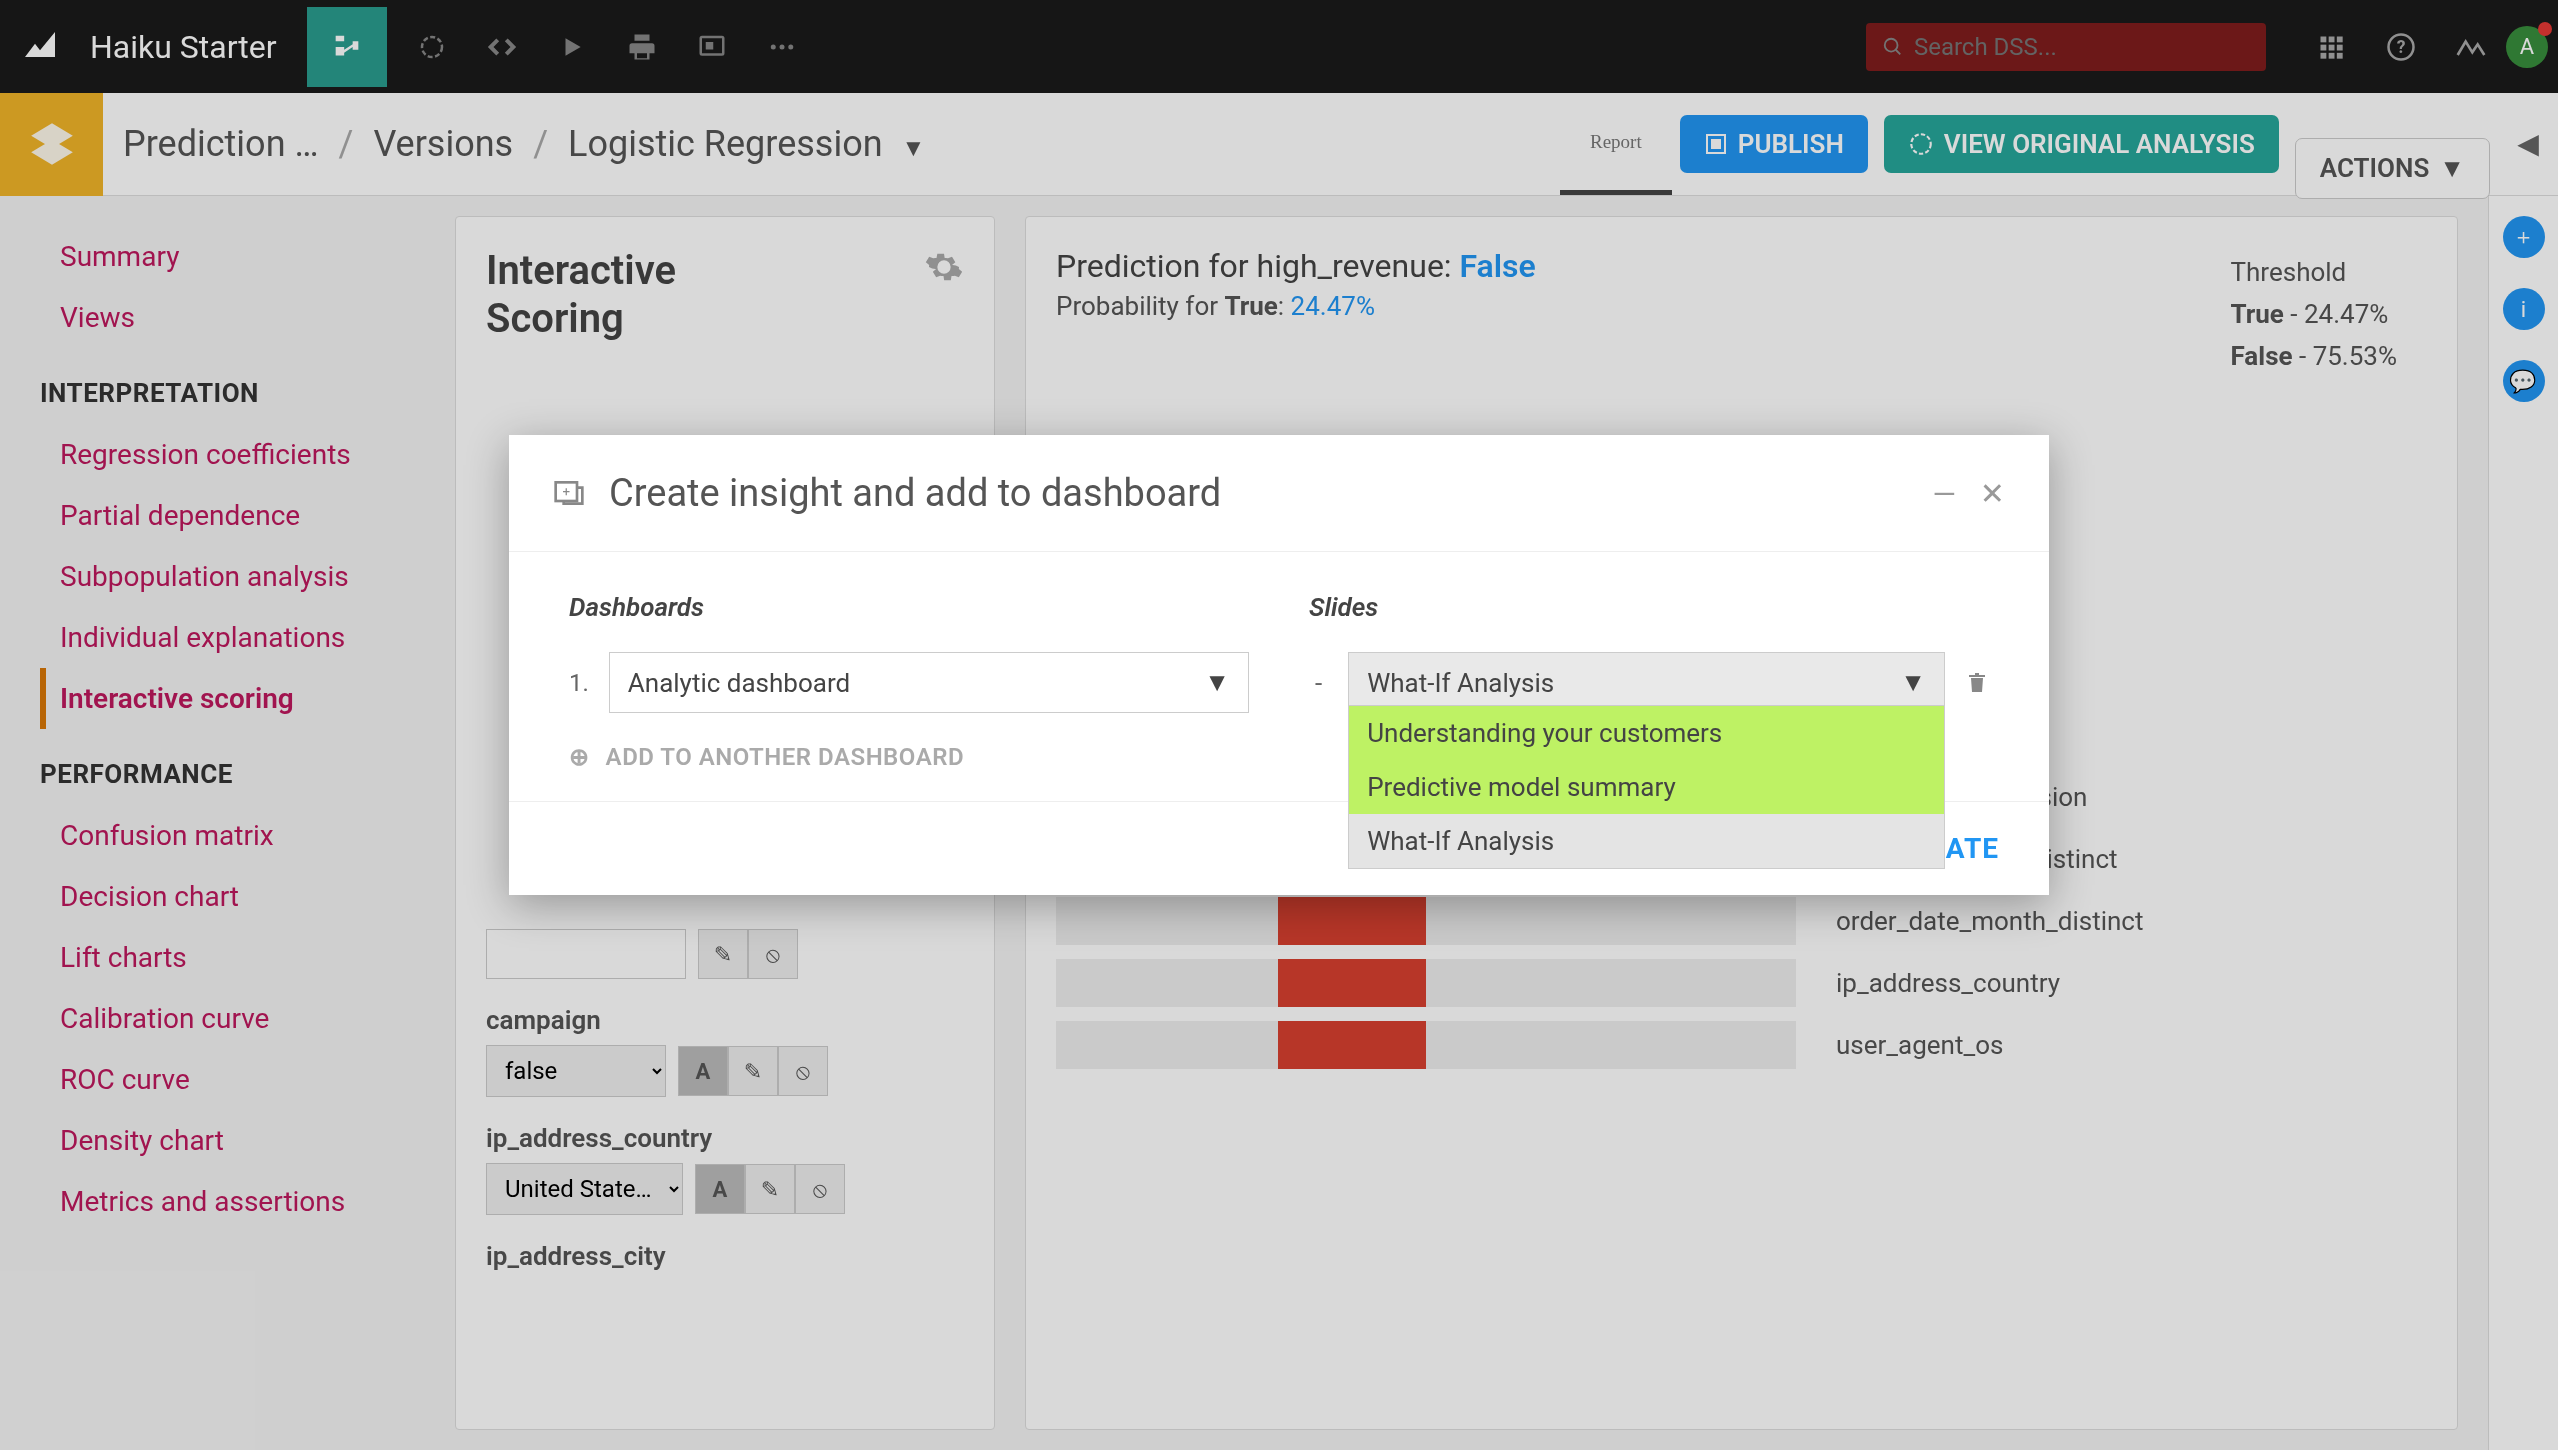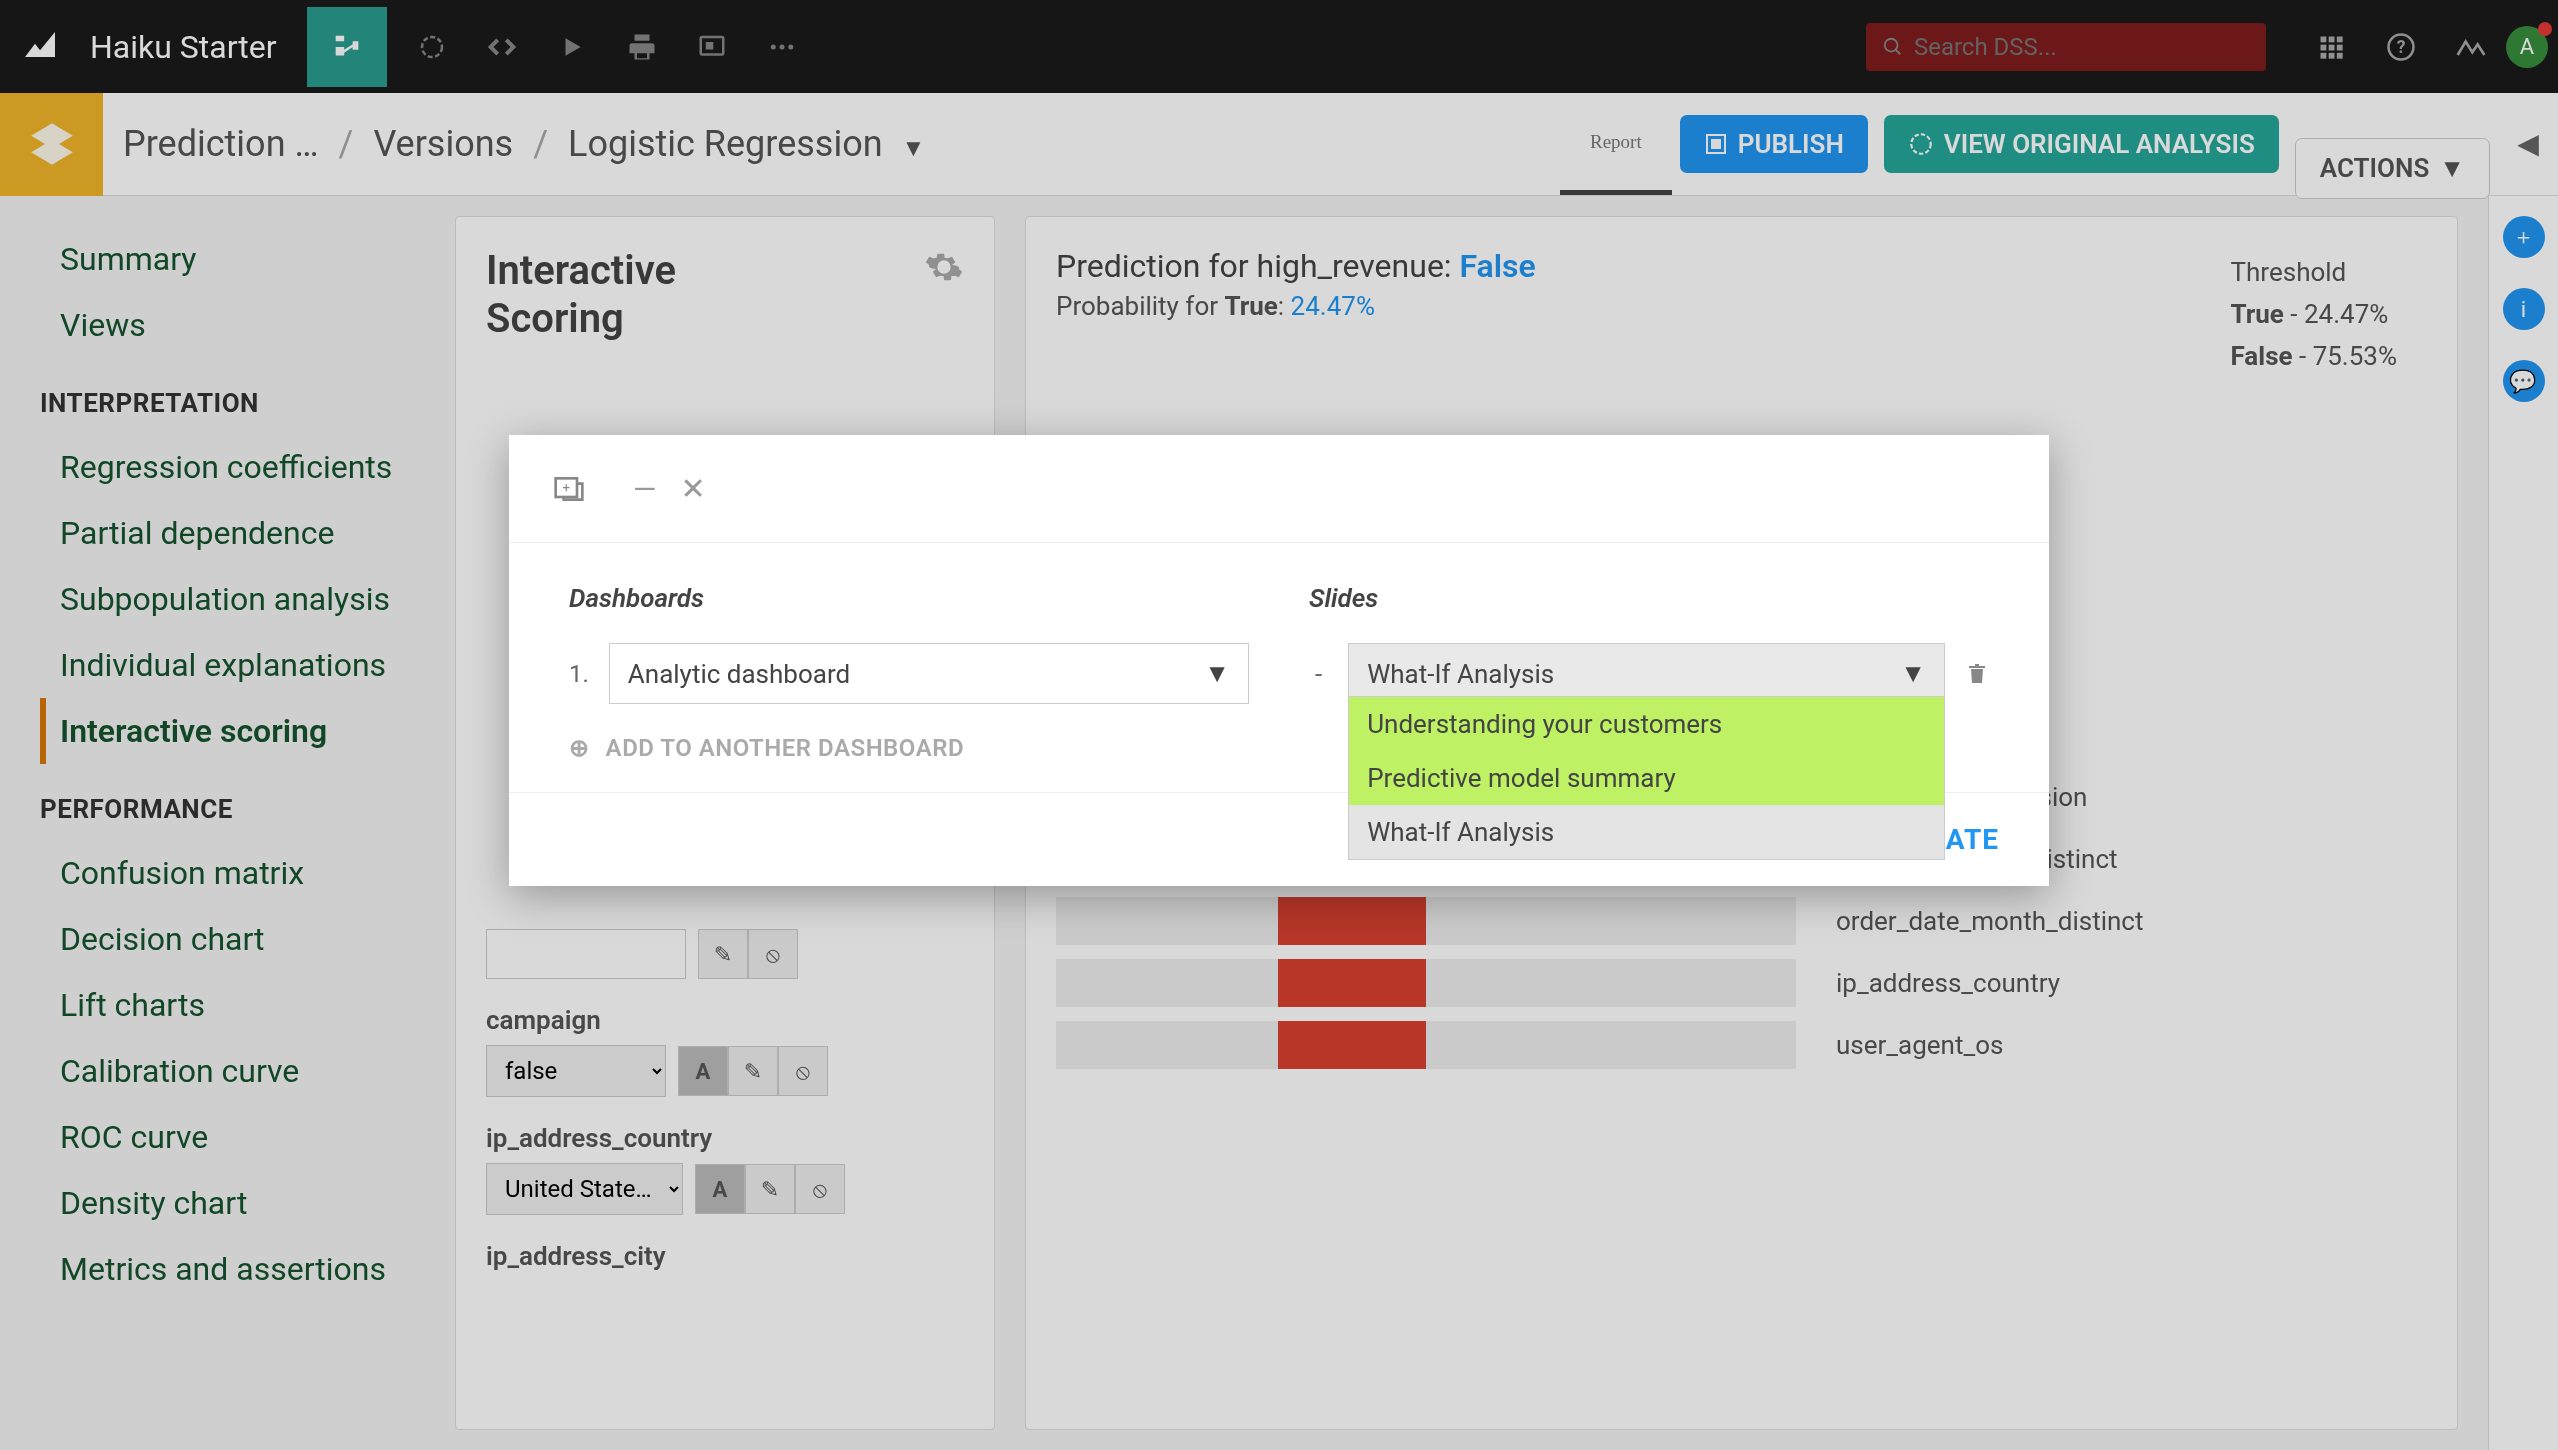--- a/index.html
+++ b/index.html
@@ -26,21 +26,21 @@
 .crumbbar .flex-fill{flex:1;}
 .crumbbar .report { font-size:19px; color:#777; padding:0 30px; border-bottom:5px solid #444; height:100%; display:flex; align-items:center;font-family:Liberation Serif, serif;}
 .crumbbar .btn { font-size:26px; font-weight:600; padding:14px 24px; border-radius:7px; margin:0 8px; display:flex; align-items:center; gap:10px;}
 .crumbbar .btn.publish { background:#2196f3; color:#fff;}
 .crumbbar .btn.analyze { background:#26a69a; color:#fff;}
 .crumbbar .btn.actions { background:#fff; border:1px solid #ccc; color:#555;margin-top:48px;}
 
 
 .main { display:flex; height:calc(100% - 196px); position:relative;}
 .sidebar { width:425px; padding:30px 0 30px 40px; overflow-y:auto;}
-.sidebar .item { font-size:32px; color:#14532d; padding:14px 20px; cursor:pointer;}
+.sidebar .item { font-size:28px; color:#be185d; padding:14px 20px; cursor:pointer;}
 .sidebar .item.active { font-weight:600; border-left:6px solid #d97706; padding-left:14px;}
 .sidebar .section { font-size:26px; font-weight:700; color:#333; padding:30px 0 16px 0; letter-spacing:0.5px;}
 
 .content { flex:1; padding:20px 30px; display:flex; gap:30px;}
 .panel-left { width:540px; background:#fff; border:1px solid #ddd; border-radius:4px; padding:30px;}
 .panel-left h2 { font-size:40px; font-weight:600; color:#444; width:260px; line-height:1.2;}
 .panel-left .gear { float:right; color:#aaa;}
 .feature-row { margin-top:26px;}
 .feature-row .lbl{font-size:26px; color:#555; font-weight:600; margin-bottom:10px;}
 .feature-row .ctl{display:flex; gap:12px; align-items:center;}
@@ -360,20 +360,21 @@
 <div class="overlay"></div>
 <div class="modal">
   <div class="mhead">
     <span class="micon">
       <svg width="32" height="32" viewBox="0 0 24 24">
           <rect x="2" y="4" width="16" height="14" fill="none" stroke="#888" stroke-width="2"></rect>
           <path d="M18 8h4v12H8v-2" fill="none" stroke="#888" stroke-width="2"></path>
           <text x="10" y="14" font-size="10" fill="#888" text-anchor="middle">+</text>
         </svg>
     </span>
+    <h3>Create insight and add to dashboard</h3>
     <span class="wbtn">—</span>
     <span class="wbtn">✕</span>
   </div>
   <div class="mbody">
     <div class="cols">
       <div class="col">
         <h4>Dashboards</h4>
         <div class="d-row">
           <span class="num">1.</span>
           <div class="dsel">

